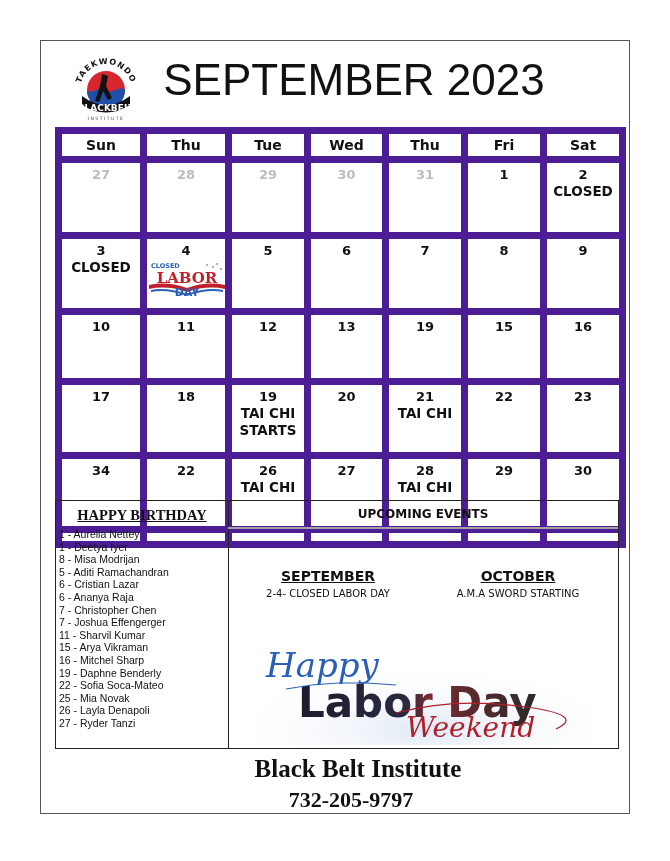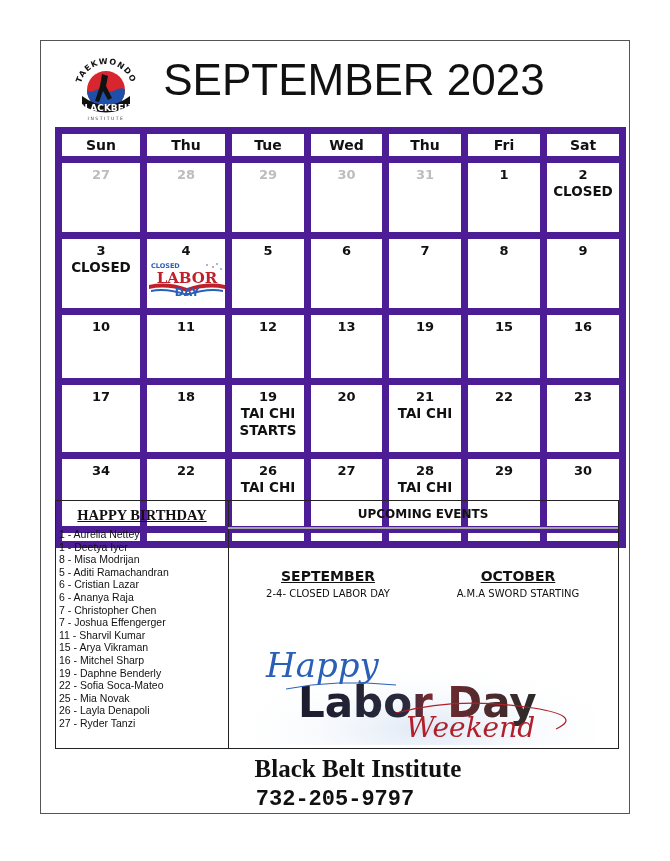--- a/index.html
+++ b/index.html
@@ -20,21 +20,21 @@
   .bday-title { font-family:"Liberation Serif", serif; font-weight:bold; font-size:14.5px; text-decoration:underline; text-align:center; margin-top:6px; margin-bottom:4px; }
   .bday ul { list-style:none; margin:0; padding:0 0 0 3px; }
   .bday li { font-family:Liberation Sans, sans-serif; font-size:10.5px; line-height:12.6px; white-space:nowrap; }
   .events { position:absolute; left:172px; top:0; width:390px; height:247px; }
   .events-title { height:26px; border-bottom:2px solid #a3a3a3; font-weight:bold; font-size:12px; text-align:center; line-height:27px; }
   .ev-col { position:absolute; top:66px; width:180px; text-align:center; font-size:10px; line-height:18px; }
   .ev-col .hd { font-weight:bold; text-decoration:underline; font-size:14px; }
   .ev-sep { left:10px; } .ev-oct { left:200px; }
   .banner { position:absolute; left:28px; top:136px; width:340px; height:108px; }
   .footer1 { position:absolute; left:40px; top:752px; width:636px; text-align:center; font-family:"Liberation Serif", serif; font-weight:bold; font-size:25px; line-height:34px; }
-  .footer2 { position:absolute; left:40px; top:786px; width:590px; text-align:center; font-family:Liberation Mono, monospace; font-weight:bold; font-size:22px; line-height:28px; }
+  .footer2 { position:absolute; left:56px; top:786px; width:590px; text-align:center; font-family:Liberation Serif, serif; font-weight:bold; font-size:22px; line-height:28px; }
   .mini-labor { display:block; margin:2px auto 0; width:80px; height:36px; }
 </style>
 </head>
 <body>
 
 <div class="page"></div>
 
 <svg class="logo" viewBox="0 0 68 64">
   <defs>
     <path id="arcTop" d="M8,32 A26,26 0 0 1 60,32"></path>

